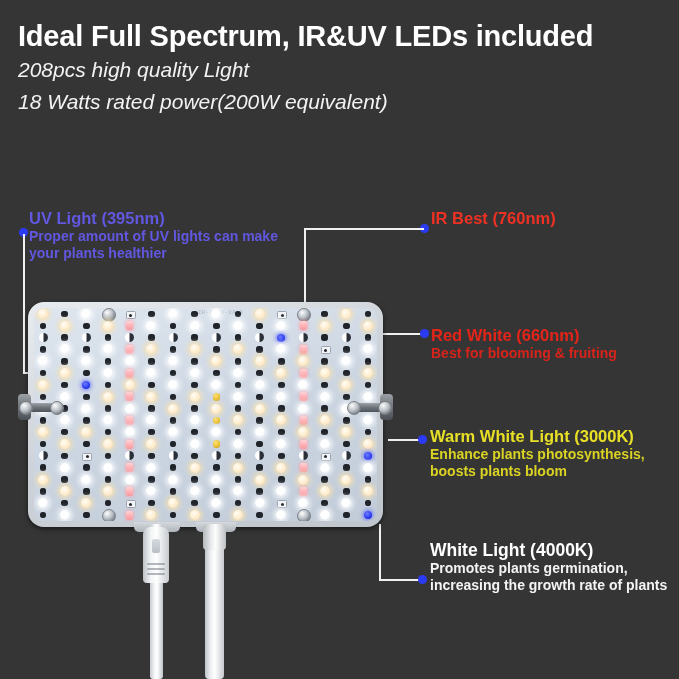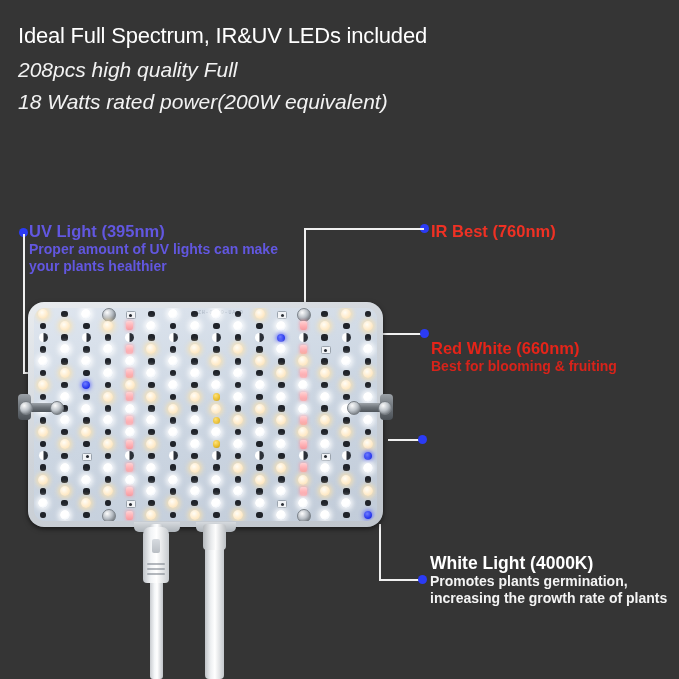--- a/index.html
+++ b/index.html
@@ -19,42 +19,41 @@
 
   
   #header-block {
     position: absolute;
     left: 18px;
     top: 20px;
     width: 640px;
   }
   #title {
     color: #ffffff;
-    font-size: 22px;
-    font-weight: normal;
+    font-size: 29px;
+    font-weight: bold;
     letter-spacing: -0.2px;
     line-height: 32px;
     white-space: nowrap;
   }
   .spec-line {
     color: #f2f2f2;
     font-size: 21px;
     font-style: italic;
     line-height: 28px;
     margin-top: 4px;
     white-space: nowrap;
   }
   .spec-line .bold {
     font-weight: normal;
   }
 
   
   .callout {
     position: absolute;
-    margin-top: 13px;
   }
   .callout-title {
     font-size: 16.5px;
     font-weight: bold;
     line-height: 20px;
     white-space: nowrap;
   }
   .callout-body {
     font-size: 14px;
     font-weight: bold;
@@ -292,41 +291,45 @@
   }
 </style>
 </head>
 <body>
 
 <div id="stage">
 
   <div id="header-block">
     <div id="title">Ideal Full Spectrum, IR&amp;UV LEDs included</div>
     <div class="spec-line">
-      <span class="bold">208pcs</span><span> high quality Full</span>
+      <span class="bold">208pcs</span><span> high quality Light</span>
     </div>
     <div class="spec-line">
       <span class="bold">18 Watts</span><span> rated power(200W equivalent)</span>
     </div>
   </div>
 
   <div class="callout" id="callout-uv">
     <div class="callout-title">UV Light (395nm)</div>
     <div class="callout-body">Proper amount of UV lights can make your plants healthier</div>
   </div>
 
   <div class="callout" id="callout-ir">
     <div class="callout-title">IR Best (760nm)</div>
   </div>
 
   <div class="callout" id="callout-red">
     <div class="callout-title">Red White (660nm)</div>
     <div class="callout-body">Best for blooming &amp; fruiting</div>
   </div>
 
+  <div class="callout" id="callout-warm">
+    <div class="callout-title">Warm White Light (3000K)</div>
+    <div class="callout-body">Enhance plants photosynthesis, boosts plants bloom</div>
+  </div>
 
   <div class="callout" id="callout-white">
     <div class="callout-title">White Light (4000K)</div>
     <div class="callout-body">Promotes plants germination, increasing the growth rate of plants</div>
   </div>
 
   <div class="leader-dot" style="left:19px; top:228px;"></div>
   <div class="leader-seg leader-v" style="left:23px; top:234px; height:140px;"></div>
   <div class="leader-seg leader-h" style="left:23px; top:372px; width:62px;"></div>
 

